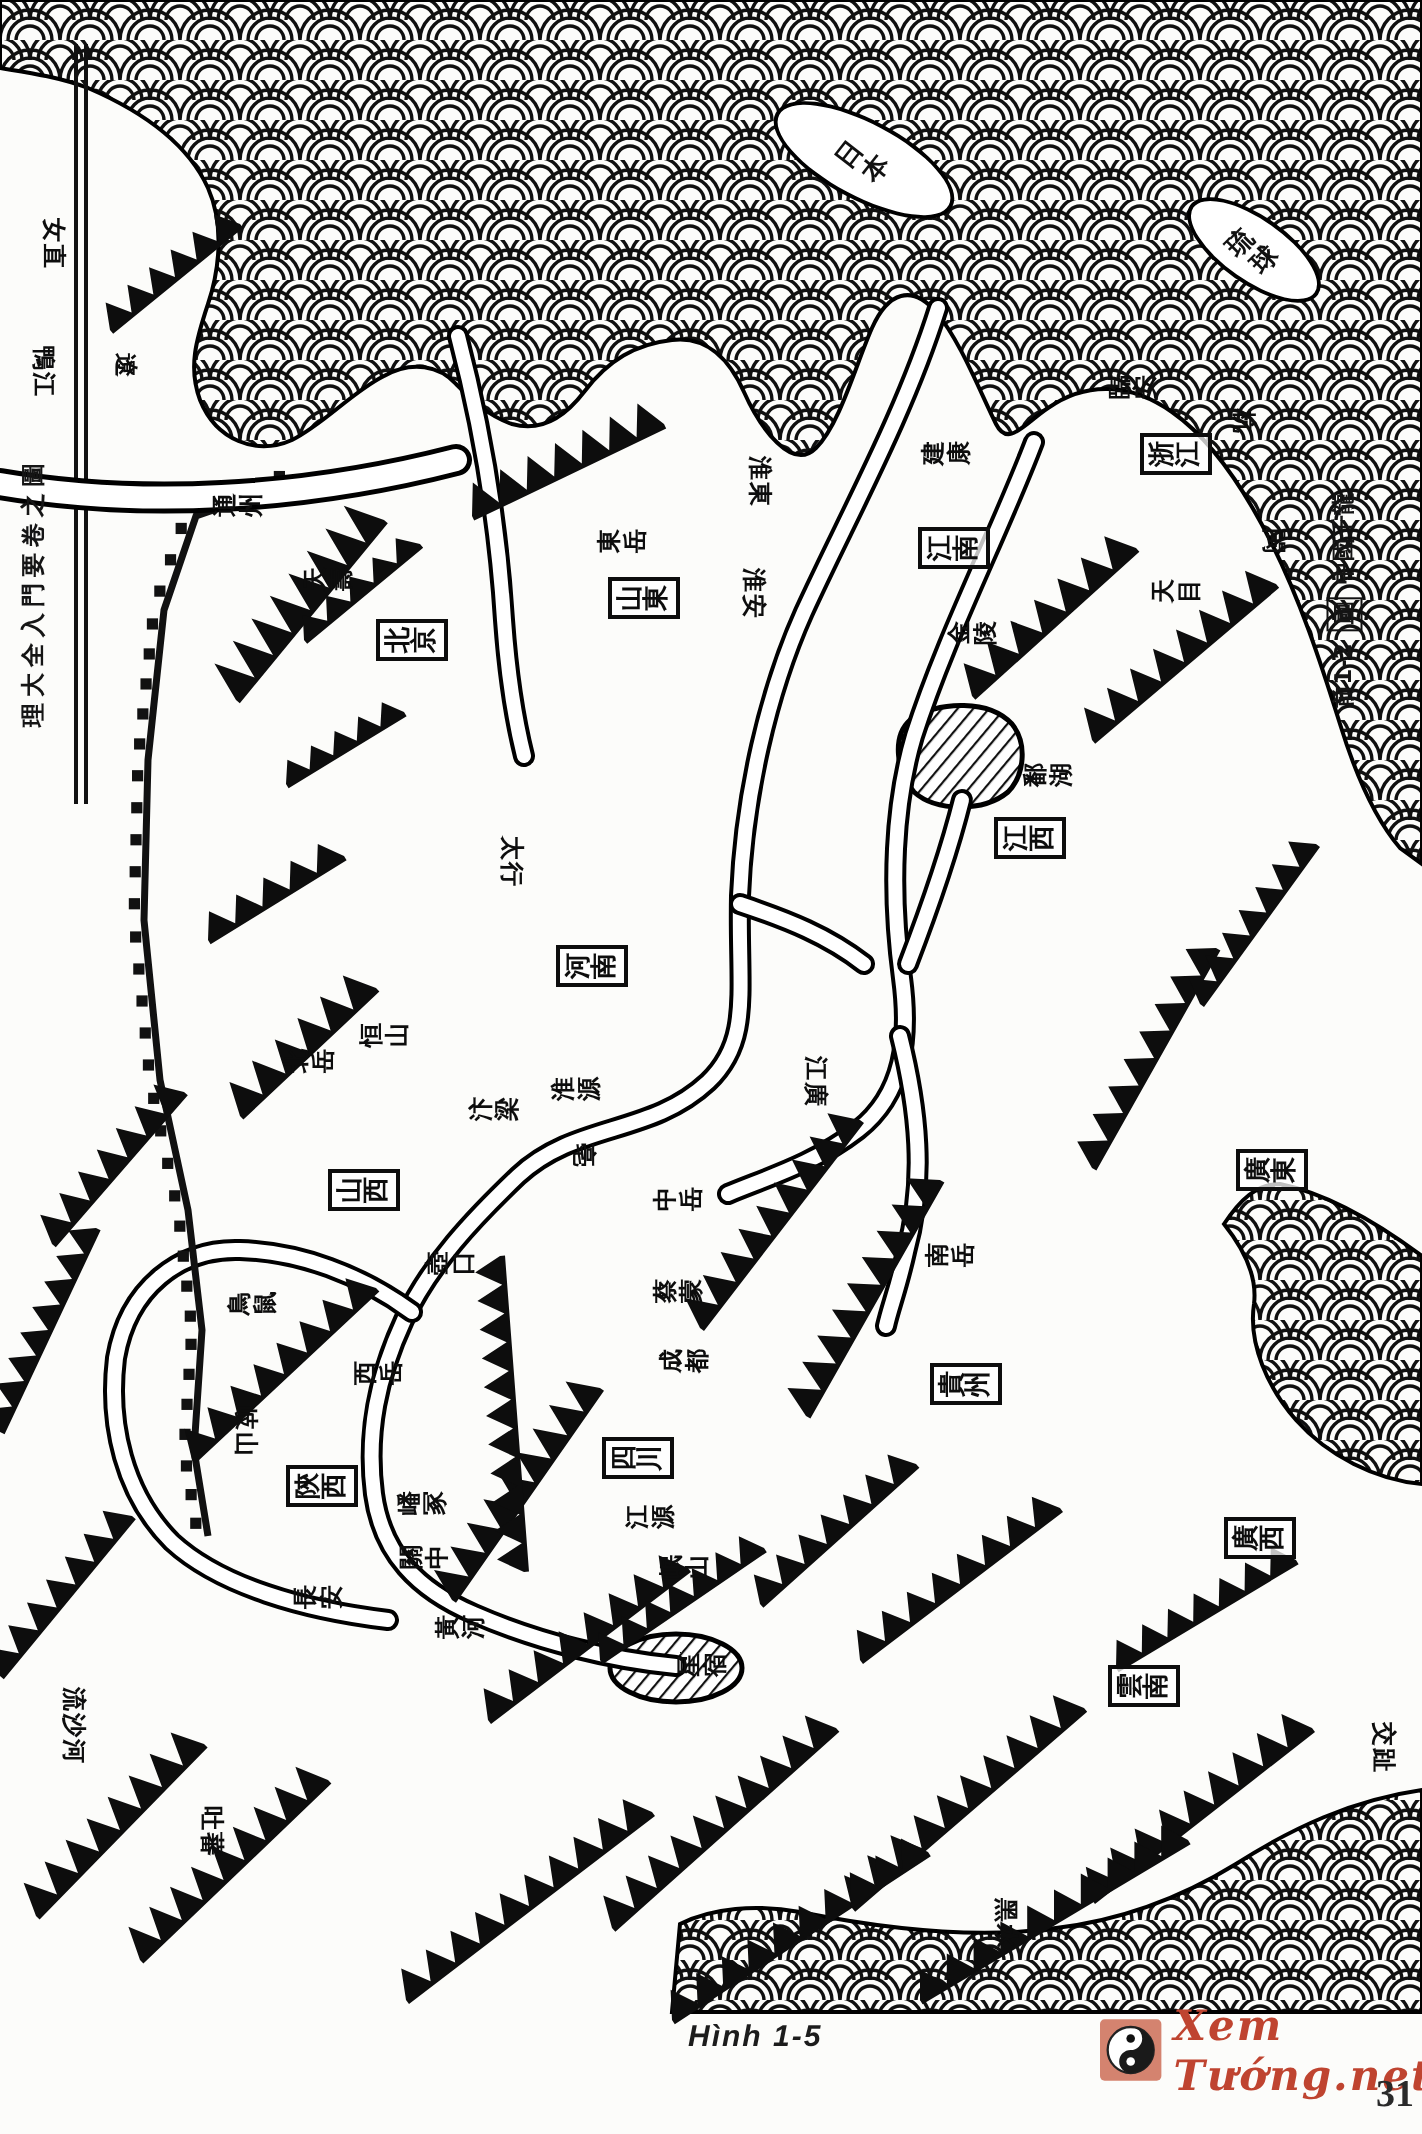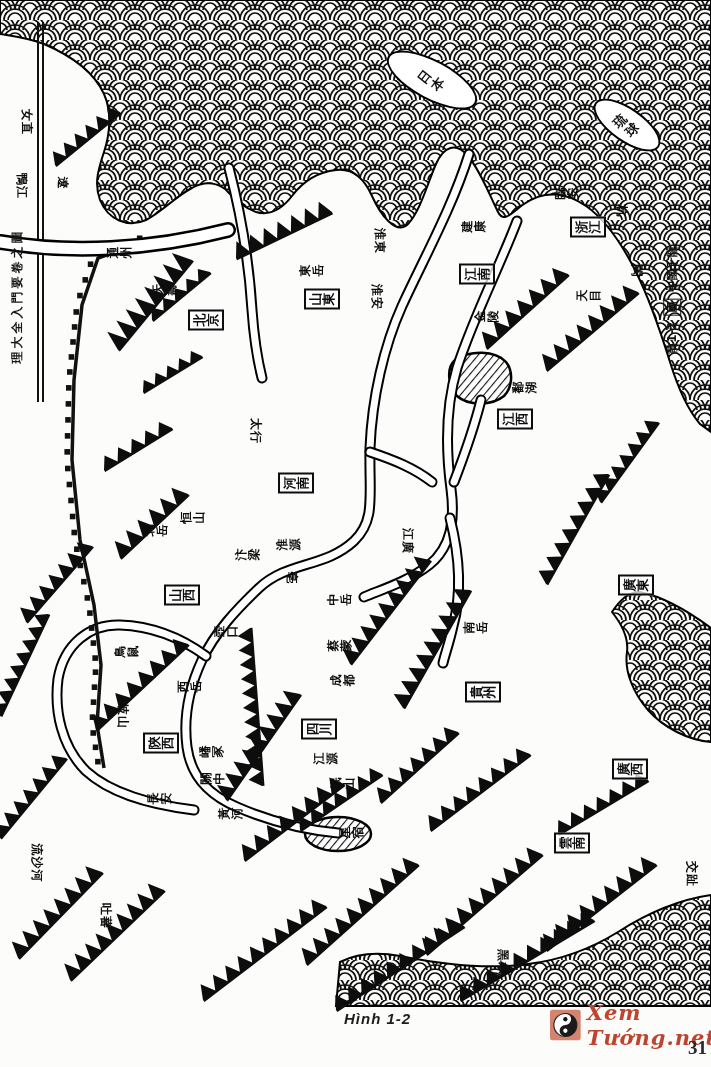--- a/index.html
+++ b/index.html
@@ -238,21 +238,21 @@
           <span>日</span>
           <span>本</span>
         </div>
         <div class="island-label" style="left: 627px; top: 125px; width: 78px; height: 34px; --r: 35deg;">
           <span>琉</span>
           <span>球</span>
         </div>
       </div>
   </div>
 
-  <div class="caption">Hình 1-2</div>
+  <div class="caption">Hình 1-5</div>
 
   <div class="watermark">
     <svg width="42" height="42" viewBox="0 0 40 40">
       <rect width="40" height="40" rx="3" fill="#d4836f"></rect>
       <circle cx="20" cy="20" r="15" fill="#fff" stroke="#222" stroke-width="1.5"></circle>
       <path d="M20,5 a15,15 0 0 1 0,30 a7.5,7.5 0 0 1 0,-15 a7.5,7.5 0 0 0 0,-15 Z" fill="#1a1a1a"></path>
       <circle cx="20" cy="12.5" r="2.8" fill="#111"></circle>
       <circle cx="20" cy="27.5" r="2.8" fill="#fff"></circle>
     </svg>
     <span class="wm-text" style="color: rgb(191, 68, 48);">Xem Tướng.net</span>

